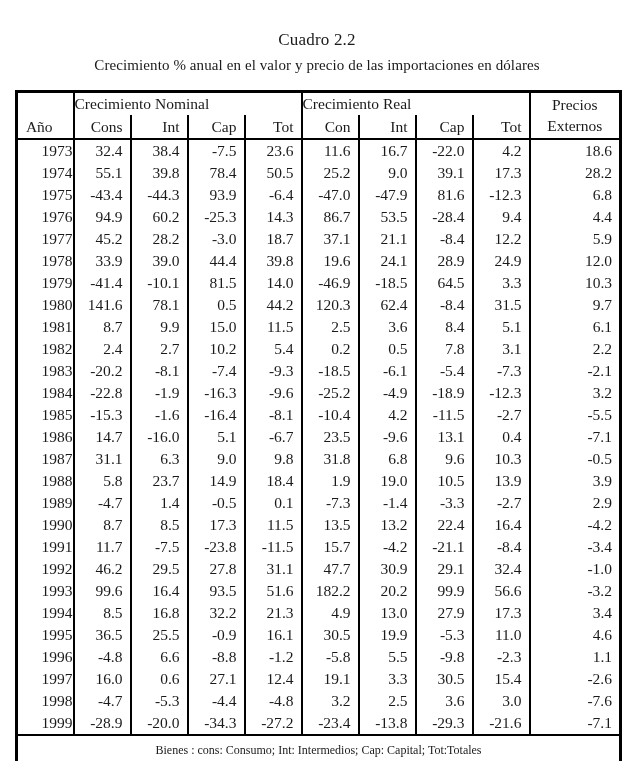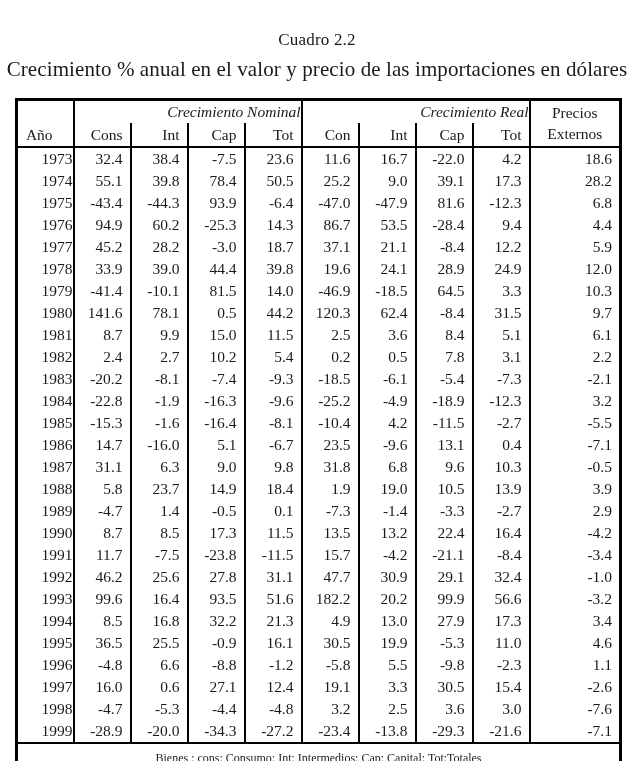--- a/index.html
+++ b/index.html
@@ -17,21 +17,21 @@
     overflow: hidden;
   }
   .title {
     text-align: center;
     font-size: 17px;
     margin-top: 30px;
     letter-spacing: 0.2px;
   }
   .subtitle {
     text-align: center;
-    font-size: 21px;
+    font-size: 15px;
     margin-top: 7px;
     letter-spacing: 0.1px;
   }
   table.main {
     border-collapse: collapse;
     table-layout: fixed;
     margin: 16px 0 0 15px;
     border: 3px solid #000;
     font-size: 15.5px;
     color: #1a1a1a;
@@ -46,21 +46,21 @@
     line-height: 1;
     overflow: hidden;
     white-space: nowrap;
   }
   
   th + th, td + td { border-left: 2px solid #000; }
 
   thead tr.group-row th { height: 22px; }
   thead tr.cols-row  th { height: 23px; border-bottom: 2px solid #000; }
 
-  th.group { text-align: right; font-style: italic; }
+  th.group { text-align: left; }
   th.col-head { text-align: right; padding-right: 7px; }
   th.col-head.year { text-align: center; padding-right: 12px; }
   th.precios {
     text-align: center;
     vertical-align: middle;
     border-bottom: 2px solid #000;
     line-height: 1.35;
   }
   tbody td { height: 22px; }
   tbody td.num { text-align: right; padding-right: 7px; }
@@ -339,21 +339,21 @@
           <td class="num">-11.5</td>
           <td class="num">15.7</td>
           <td class="num">-4.2</td>
           <td class="num">-21.1</td>
           <td class="num">-8.4</td>
           <td class="num">-3.4</td>
         </tr>
         <tr>
           <td class="year">1992</td>
           <td class="num">46.2</td>
-          <td class="num">25.6</td>
+          <td class="num">29.5</td>
           <td class="num">27.8</td>
           <td class="num">31.1</td>
           <td class="num">47.7</td>
           <td class="num">30.9</td>
           <td class="num">29.1</td>
           <td class="num">32.4</td>
           <td class="num">-1.0</td>
         </tr>
         <tr>
           <td class="year">1993</td>

